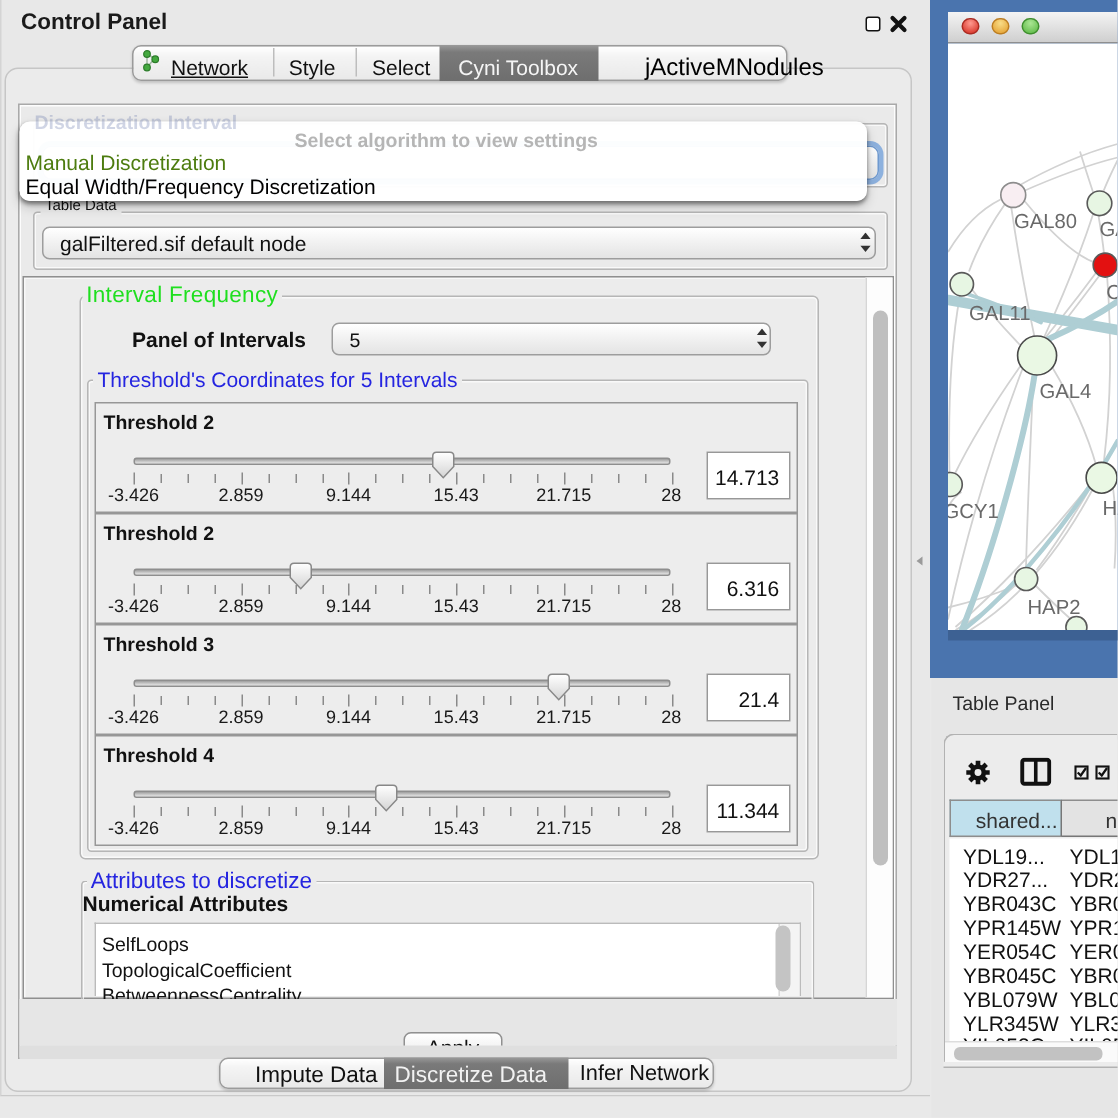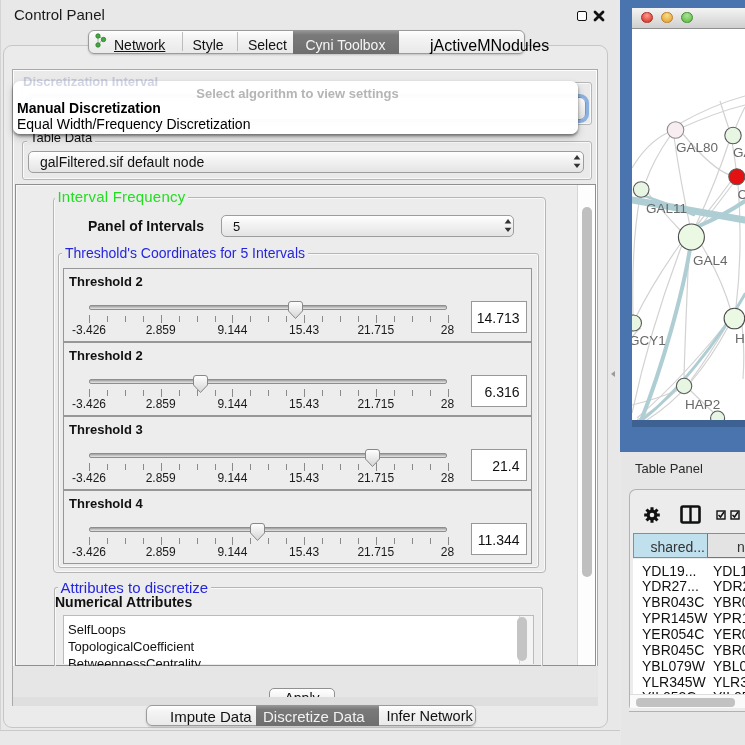--- a/index.html
+++ b/index.html
@@ -1,38 +1,38 @@
 <!DOCTYPE html>
 <html><head><meta charset="utf-8">
 <style>
 *{margin:0;padding:0;box-sizing:border-box;}
 html,body{width:745px;height:745px;overflow:hidden;background:#e9e9e9;
   font-family:"Liberation Sans",sans-serif;}
 .ab{position:absolute;}
-.grpT{position:absolute;font-size:13px;background:#ebebeb;padding:0 3px;line-height:13px;}
+.grpT{position:absolute;font-size:10px;background:#ebebeb;padding:0 3px;line-height:13px;}
 .gbox{position:absolute;border:1px solid #b6b6b6;border-radius:3px;
   box-shadow:inset 0 0 0 1px rgba(255,255,255,.7);}
 .combo{position:absolute;border:1px solid #9d9d9d;border-radius:5px;
   background:linear-gradient(#ffffff,#f2f2f2 45%,#e4e4e4);font-size:13px;color:#111;}
 .tpanel{position:absolute;border:1px solid #979797;background:#ededed;}
 .tlab{position:absolute;font-weight:bold;font-size:13px;color:#111;}
 .vbox{position:absolute;width:56px;height:32.5px;border:1px solid #989898;background:#fff;
   font-size:14px;color:#111;text-align:right;padding:8px 6px 0 0;}
 .tick{position:absolute;width:1px;background:#8a8a8a;}
 .slab{position:absolute;font-size:12px;color:#1a1a1a;transform:translateX(-50%);}
 .track{position:absolute;height:4.5px;border:1px solid #8e8e8e;border-radius:2px;
   background:linear-gradient(#9e9e9e,#c8c8c8 55%,#e6e6e6);}
 </style></head>
 <body>
 
 <div class="ab" style="left:0;top:0;width:620px;height:731px;background:#e8e8e8;border-bottom:1px solid #c9c9c9;border-left:1px solid #d4d4d4;"></div>
 <div class="ab" style="left:0;top:731px;width:621px;height:14px;background:#e9e9e9;"></div>
 <div class="ab" style="left:2.5px;top:45px;width:605px;height:683px;background:#ebebeb;border:1px solid #c6c6c6;border-radius:9px;"></div>
 <div class="ab" style="left:11.5px;top:69px;width:586px;height:637px;background:#eaeaea;border:1px solid #a9a9a9;box-shadow:inset 0 0 0 1px #fdfdfd;"></div>
-<div class="ab" style="left:14px;top:6px;font-size:15px;color:#1a1a1a;">Control Panel</div>
+<div class="ab" style="left:14px;top:6px;font-size:15px;color:#1a1a1a;font-weight:bold;">Control Panel</div>
 <div class="ab" style="left:577px;top:10.5px;width:10px;height:10px;border:1.8px solid #111;border-radius:2px;background:#fff;"></div>
 <svg class="ab" style="left:592.5px;top:9.5px;" width="12" height="12" viewBox="0 0 12 12">
 <path d="M2,2 L10,10 M10,2 L2,10" stroke="#111" stroke-width="2.8" stroke-linecap="round"></path>
   </svg>
 <div class="ab" style="left:87.5px;top:29.5px;width:437.5px;height:24.5px;background:linear-gradient(#ffffff,#f4f4f4 30%,#e9e9e9);border:1px solid #9b9b9b;border-radius:6px;box-shadow:0 1px 2px rgba(0,0,0,0.18);overflow:hidden;"></div>
 <div class="ab" style="left:292.5px;top:30px;width:106.5px;height:23.5px;background:linear-gradient(#9a9a9a,#7a7a7a 20%,#6e6e6e);"></div>
 <div class="ab" style="left:182px;top:32px;width:1px;height:19px;background:#bdbdbd;"></div>
 <div class="ab" style="left:237px;top:32px;width:1px;height:19px;background:#bdbdbd;"></div>
 <div class="ab" style="left:114px;top:36.5px;font-size:14px;color:#111;text-decoration:underline;">Network</div>
 <div class="ab" style="left:192.5px;top:36.5px;font-size:14px;color:#111;">Style</div>
@@ -43,21 +43,21 @@
 <path d="M4,3 L9,6 M4,3 L4,12 M4,12 L9,6" stroke="#9fb7a0" stroke-width="1"></path>
 <circle cx="4" cy="3" r="2.2" fill="#44a93f" stroke="#2c7c2a" stroke-width="0.8"></circle>
 <circle cx="9.5" cy="6.5" r="2.2" fill="#44a93f" stroke="#2c7c2a" stroke-width="0.8"></circle>
 <circle cx="4" cy="12" r="2.2" fill="#44a93f" stroke="#2c7c2a" stroke-width="0.8"></circle>
   </svg>
 <div class="gbox" style="left:22px;top:82px;width:570px;height:43px;"></div>
 <div class="combo" style="left:28px;top:97px;width:558px;height:23px;border:1px solid #6f9ad0;box-shadow:0 0 0 3px rgba(110,158,218,0.75);border-radius:6px;"></div>
 <div class="ab" style="z-index:3;left:13px;top:81px;width:565px;height:53px;background:rgba(255,255,255,0.97);border-radius:7px;box-shadow:0 2px 3px rgba(0,0,0,0.45), 0 4px 8px rgba(0,0,0,0.18);"></div>
 <div class="ab" style="z-index:4;left:23px;top:74px;font-size:13px;font-weight:bold;color:rgba(100,115,170,0.30);">Discretization Interval</div>
 <div class="ab" style="z-index:4;left:190px;top:86px;width:215px;text-align:center;font-size:13px;font-weight:bold;color:#b5b5b5;">Select algorithm to view settings</div>
-<div class="ab" style="z-index:4;left:17px;top:100px;font-size:14px;font-weight:bold;color:#000000;">Manual Discretization</div>
+<div class="ab" style="z-index:4;left:17px;top:100px;font-size:14px;font-weight:normal;color:#4d7c0f;">Manual Discretization</div>
 <div class="ab" style="z-index:4;left:17px;top:116px;font-size:14px;color:#000;">Equal Width/Frequency Discretization</div>
 <div class="gbox" style="left:22px;top:141px;width:570px;height:39px;"></div>
 <div class="grpT" style="left:27px;top:131px;color:#111;background:#eaeaea;">Table Data</div>
 <div class="combo" style="left:28px;top:151px;width:556px;height:22px;"></div>
 <div class="ab" style="left:40px;top:154px;font-size:14px;color:#111;">galFiltered.sif default node</div>
 <svg class="ab" style="left:572px;top:155px;" width="10" height="14" viewBox="0 0 10 14">
 <path d="M5,0 L8.4,4.4 L1.6,4.4 Z" fill="#333"></path>
     <path d="M5,13 L1.6,8.8 L8.4,8.8 Z" fill="#333"></path>
   </svg>
 <div class="ab" style="left:14.5px;top:184px;width:581px;height:481.5px;background:#ececec;border:1px solid #8f8f8f;box-shadow:inset 1px 1px 0 #f8f8f8;"></div>

